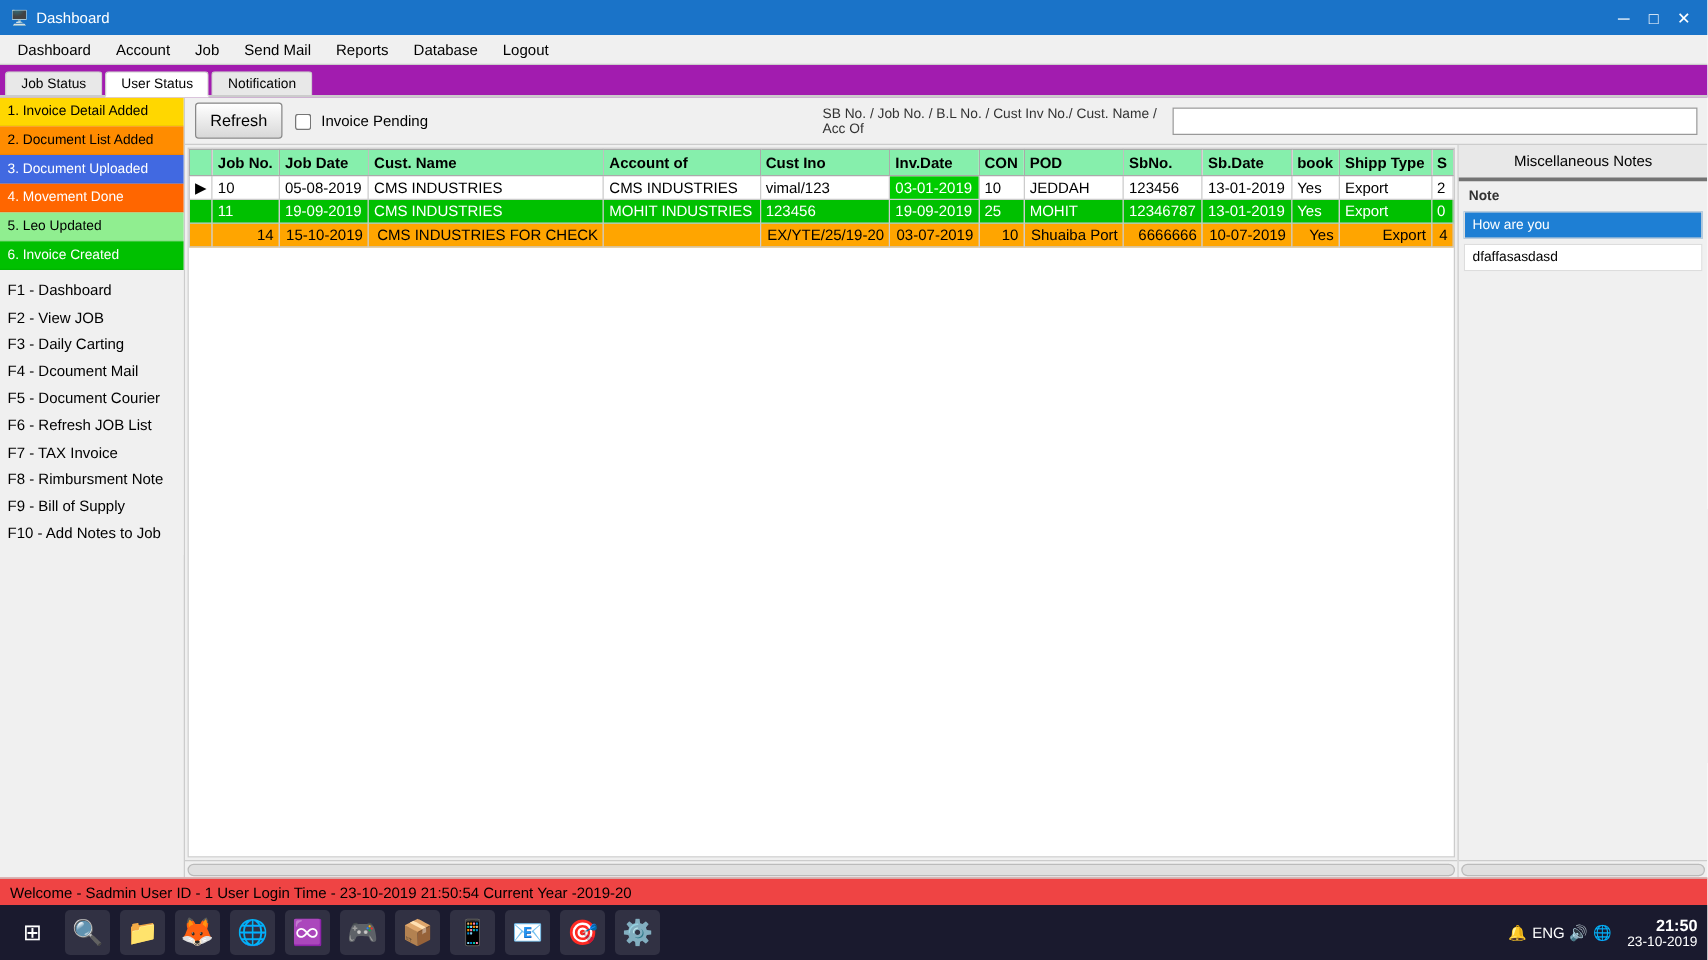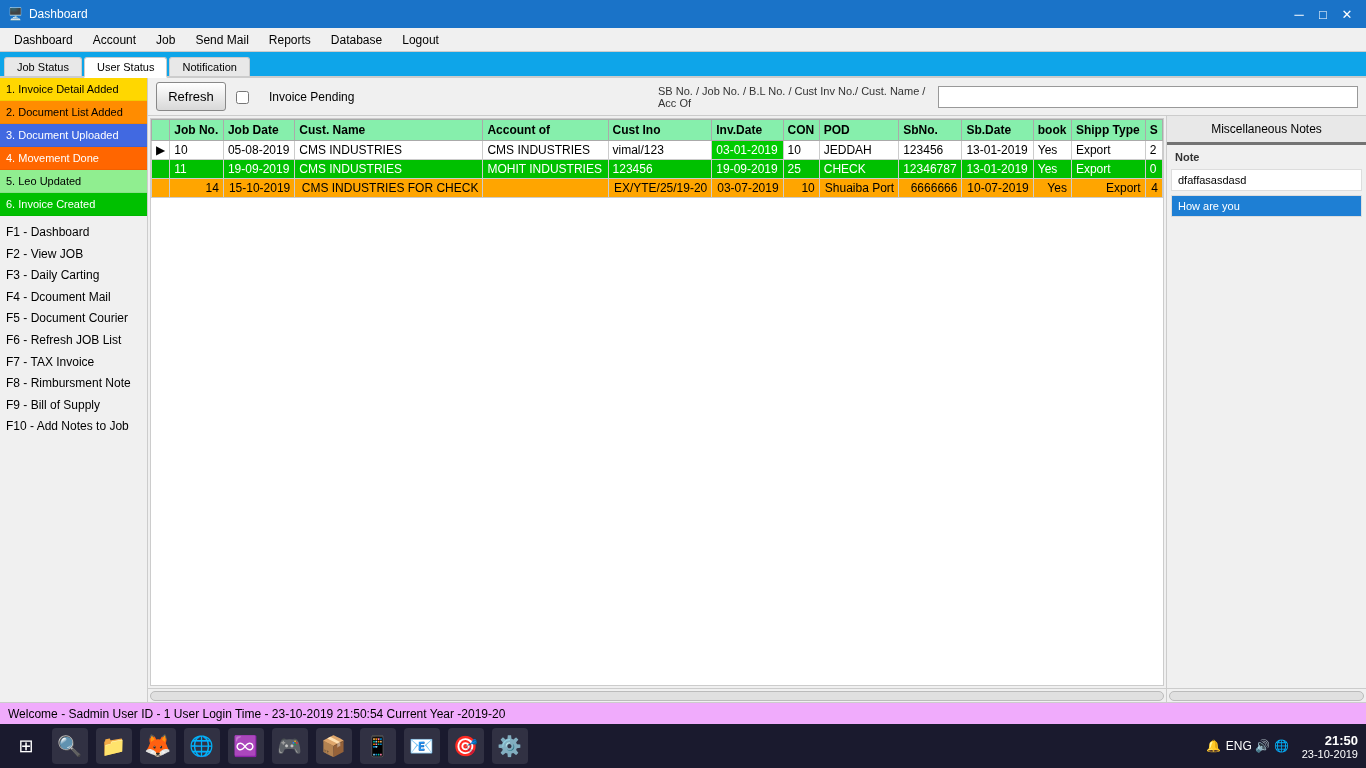--- a/index.html
+++ b/index.html
@@ -35,21 +35,21 @@
     }
     .menu-item {
       padding: 2px 10px;
       cursor: pointer;
       color: #000;
       font-size: 12px;
     }
 
     
     .tab-bar {
-      background: #0ea5e9;
+      background: #a21caf;
       height: 26px;
       display: flex;
       align-items: flex-end;
       padding: 0 4px;
       border-bottom: 2px solid #ccc;
     }
     .tab {
       padding: 3px 12px;
       cursor: pointer;
       font-size: 11px;
@@ -122,21 +122,21 @@
       background: linear-gradient(to bottom, #fff, #d8d8d8);
       border: 1px solid #888;
       padding: 6px 8px;
       font-size: 13px;
       cursor: pointer;
       border-radius: 3px;
       min-width: 70px;
     }
 
     .checkbox-label {
-      display: flex; align-items: flex-end; gap: 20px; font-size: 12px;
+      display: flex; align-items: flex-end; gap: 8px; font-size: 12px;
     }
     .search-label { font-size: 11px; color: #333; }
     .search-input {
       border: 1px solid #999;
       height: 22px;
       padding: 2px 4px;
       font-size: 12px;
       width: 460px;
     }
 
@@ -247,21 +247,21 @@
       flex: 1;
       height: 10px;
       background: #e0e0e0;
       border: 1px solid #bbb;
       border-radius: 5px;
       margin: 0 2px;
     }
 
     
     .status-bar {
-      background: #f0abfc;
+      background: #ef4444;
       border-top: 1px solid #ccc;
       padding: 3px 8px;
       font-size: 11px;
       color: #000;
       height: 22px;
       display: flex;
       align-items: center;
     }
 
     
@@ -419,21 +419,21 @@
                 </tr>
                 <tr class="row-green">
                   <td class="row-arrow"></td>
                   <td>11</td>
                   <td>19-09-2019</td>
                   <td>CMS INDUSTRIES</td>
                   <td>MOHIT INDUSTRIES</td>
                   <td>123456</td>
                   <td style="background:;color:">19-09-2019</td>
                   <td>25</td>
-                  <td>CHECK</td>
+                  <td>MOHIT</td>
                   <td>12346787</td>
                   <td>13-01-2019</td>
                   <td>Yes</td>
                   <td>Export</td>
                   <td>0</td>
                 </tr>
                 <tr class="row-orange">
                   <td class="row-arrow"></td>
                   <td>14</td>
                   <td>15-10-2019</td>
@@ -454,22 +454,22 @@
         </div>
         <div class="hscroll-area">
           <div class="hscroll-track"></div>
         </div>
       </div>
 
       <div class="miscellaneous-section">
         <div class="notes-title">Miscellaneous Notes</div>
         <div class="notes-list">
           <div class="note-header">Note</div>
+          <div class="note-item selected">How are you</div>
           <div class="note-item">dfaffasasdasd</div>
-          <div class="note-item selected">How are you</div>
         </div>
         <div class="hscroll-area">
           <div class="hscroll-track"></div>
         </div>
       </div>
 
     </div>
 
   </div>
 

